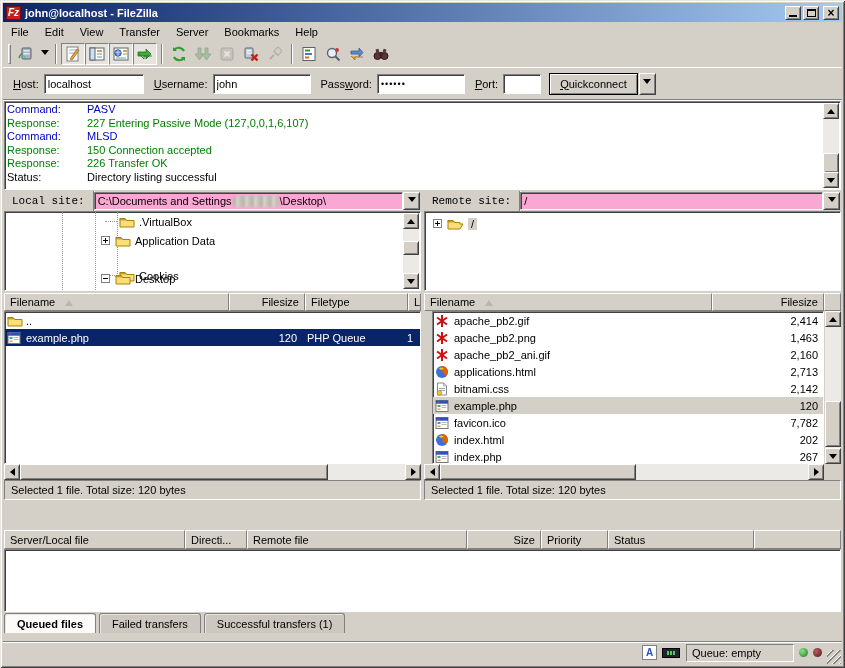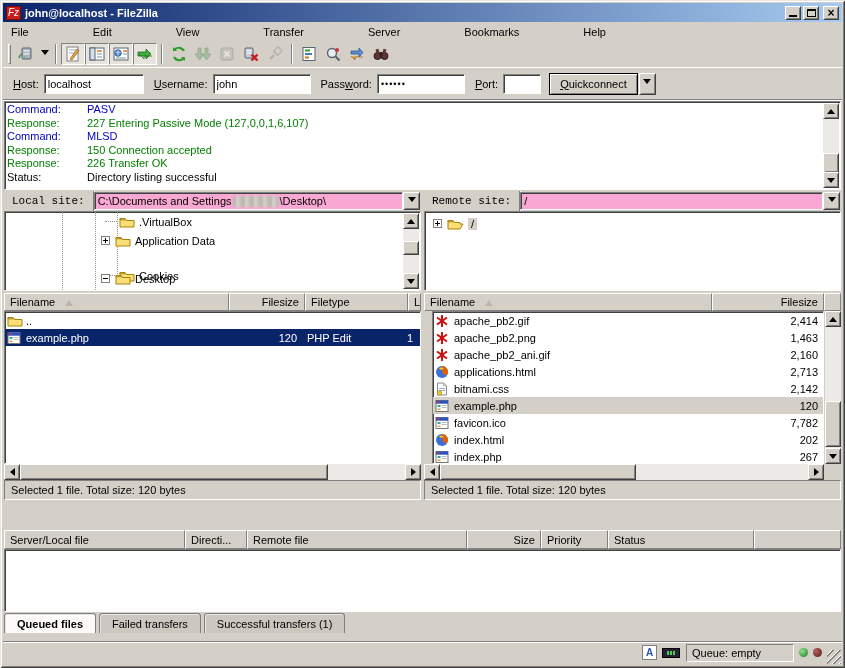--- a/index.html
+++ b/index.html
@@ -6,24 +6,24 @@
   *{box-sizing:border-box;}
   .screen{position:relative;width:845px;height:668px;background:#d4d0c8;
     font-family:"Liberation Sans",sans-serif;font-size:11px;color:#000;overflow:hidden;
     box-shadow:inset 1px 1px 0 #e8e6e0, inset -1px -1px 0 #404040, inset 2px 2px 0 #fff, inset -2px -2px 0 #808080;}
   .abs{position:absolute;}
   .sunk2{border:1px solid;border-color:#808080 #fff #fff #808080;box-shadow:inset 1px 1px 0 #404040;background:#fff;}
   .rsd2{border:1px solid;border-color:#fff #404040 #404040 #fff;box-shadow:inset 1px 1px 0 #d4d0c8, inset -1px -1px 0 #808080;background:#d4d0c8;}
   .titlebar{left:3px;top:3px;right:3px;height:19px;background:linear-gradient(90deg,#0a246a,#a6caf0);
     display:flex;align-items:center;padding:0 3px;color:#fff;font-weight:bold;}
   .fzlogo{width:15px;height:14px;background:#c81e1e;border:1px solid #7a0c0c;color:#fff;
-    font-weight:normal;font-size:10px;font-style:italic;text-align:center;line-height:12px;margin-right:4px;}
+    font-weight:bold;font-size:10px;font-style:italic;text-align:center;line-height:12px;margin-right:4px;}
   .winbtn{width:16px;height:14px;margin-left:2px;display:flex;align-items:center;justify-content:center;
     color:#000;font-weight:bold;font-size:10px;line-height:1;}
-  .menubar{left:3px;top:22px;right:3px;height:19px;display:flex;align-items:center;gap:48px;}
+  .menubar{left:3px;top:22px;right:3px;height:19px;display:flex;align-items:center;}
   .menuitem{padding:2px 8px;}
   .toolbar{left:3px;top:41px;right:3px;height:27px;display:flex;align-items:center;padding-left:4px;border-bottom:1px solid #fff;}
   .tb{width:24px;height:22px;display:flex;align-items:center;justify-content:center;border:1px solid transparent;}
   .tb.on{border-color:#808080 #fff #fff #808080;background:#e7e4de;}
   .tbdd{width:13px;height:22px;display:flex;align-items:center;justify-content:center;}
   .tsep{width:2px;height:20px;border-left:1px solid #808080;border-right:1px solid #fff;margin:0 4px;}
   .grab{width:3px;height:20px;border:1px solid;border-color:#fff #808080 #808080 #fff;margin:0 3px 0 1px;}
   .dis{opacity:.45;filter:grayscale(35%);}
   .quickbar{left:3px;top:68px;right:3px;height:32px;display:flex;align-items:center;border-bottom:1px solid #808080;box-shadow:0 1px 0 #fff;}
   .qlabel{margin:0 5px 0 10px;}
@@ -407,21 +407,21 @@
               <rect x="1" y="1.5" width="12" height="3.2" fill="#2a52be"></rect>
               <rect x="2" y="2.4" width="2.6" height="1.4" fill="#d33"></rect>
               <rect x="2.5" y="6" width="3" height="2" fill="#3a9"></rect>
               <rect x="6.5" y="6" width="5" height="1" fill="#bbb"></rect>
               <rect x="6.5" y="8" width="5" height="1" fill="#bbb"></rect>
               <rect x="2.5" y="9.5" width="3" height="1.5" fill="#e8a33d"></rect>
             </svg>
           </span>
         <span class="fcell" style="width:202px;padding:0;">example.php</span>
         <span class="fcell r" style="width:74px;">120</span>
-        <span class="fcell" style="width:100px;">PHP Edit</span>
+        <span class="fcell" style="width:100px;">PHP Queue</span>
         <span class="fcell" style="flex:1;">1</span>
       </div>
     </div>
     <div class="hsb" style="left:0;right:0;bottom:20px;">
       <span class="sbtn" style="left:0;top:0;">
           <span class="tri-lf"></span>
         </span>
       <span class="hthumb" style="left:16px;width:308px;"></span>
       <span class="sbtn" style="left:auto;right:0;top:0;">
           <span class="tri-rt"></span>

